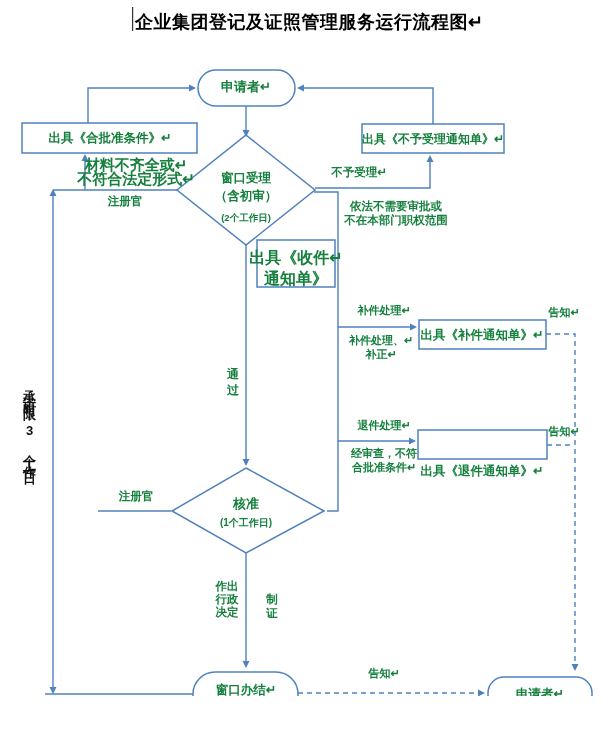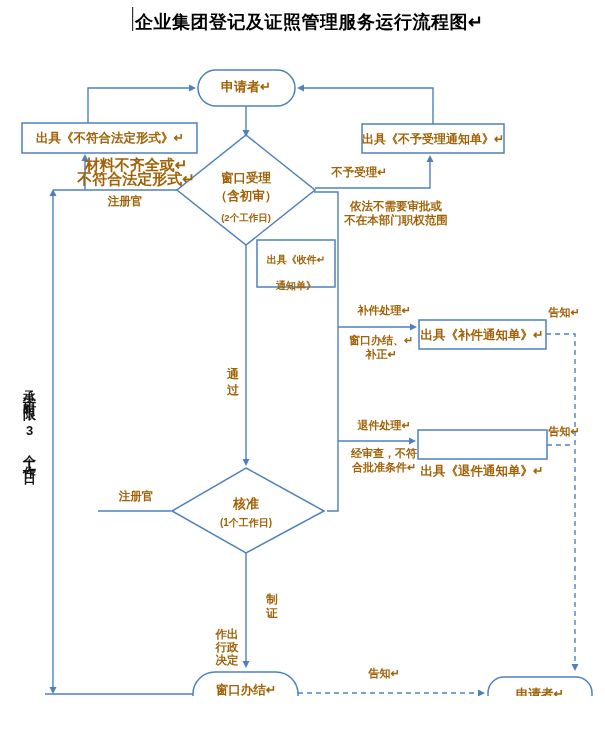--- a/index.html
+++ b/index.html
@@ -1,20 +1,20 @@
 <!DOCTYPE html>
 <html><head>
 <meta charset="utf-8">
 <style>
   html,body{margin:0;padding:0;background:#fff;}
   #page{position:relative;width:605px;height:696px;background:#ffffff;overflow:hidden;
         font-family:"Liberation Sans",sans-serif;}
   svg{position:absolute;left:0;top:0;}
   .lbl{position:absolute;transform:translateX(-50%);white-space:pre-line;text-align:center;
-       color:#a16207;font-weight:bold;line-height:14px;}
+       color:#15803d;font-weight:bold;line-height:14px;}
   .title{position:absolute;color:#000;font-weight:bold;letter-spacing:0.5px;white-space:nowrap;}
   .vert{position:absolute;writing-mode:vertical-rl;text-orientation:upright;color:#111;
         font-weight:bold;letter-spacing:6px;white-space:nowrap;}
 </style>
 </head>
 <body>
 
 <div id="page">
 
   <svg width="605" height="748" viewBox="0 0 605 748">
@@ -80,60 +80,60 @@
       <path d="M 520,745 V 725 H 543"></path>
     </g>
 
     <rect x="132" y="7" width="1.2" height="24" fill="#333"></rect>
   </svg>
 
   <div class="title" style="left:135px;top:10px;font-size:18px;">企业集团登记及证照管理服务运行流程图↵</div>
 
   <div class="lbl" style="left:246px;top:80px;font-size:13px;">申请者↵</div>
 
-  <div class="lbl" style="left:110px;top:131px;font-size:12.5px;">出具《不符合法定形式》↵</div>
+  <div class="lbl" style="left:110px;top:131px;font-size:12.5px;">出具《合批准条件》↵</div>
 
   <div class="lbl" style="left:246px;top:169px;font-size:12.5px;line-height:18px;">窗口受理
 （含初审）</div>
 
   <div class="lbl" style="left:433px;top:132px;font-size:12px;">出具《不予受理通知单》↵</div>
   <div class="lbl" style="left:246px;top:211px;font-size:9.5px;font-weight:bold;">(2个工作日)</div>
 
   <div class="lbl" style="left:136px;top:158px;font-size:15px;">材料不齐全或↵
 不符合法定形式↵</div>
   <div class="lbl" style="left:125px;top:194px;font-size:11.5px;">注册官</div>
 
   <div class="lbl" style="left:359px;top:165px;font-size:11.5px;">不予受理↵</div>
   <div class="lbl" style="left:396px;top:199px;font-size:11.5px;">依法不需要审批或
 不在本部门职权范围</div>
 
 
-  <div class="lbl" style="left:296px;top:247px;font-size:10px;line-height:26px;">出具《收件↵
+  <div class="lbl" style="left:296px;top:247px;font-size:16px;line-height:21px;">出具《收件↵
 通知单》</div>
 
   <div class="lbl" style="left:233px;top:366px;font-size:12px;line-height:16px;">通
 过</div>
 
   <div class="lbl" style="left:384px;top:303px;font-size:11px;">补件处理↵</div>
-  <div class="lbl" style="left:381px;top:333px;font-size:11px;">窗口办结、↵
+  <div class="lbl" style="left:381px;top:333px;font-size:11px;">补件处理、↵
 补正↵</div>
   <div class="lbl" style="left:482px;top:328px;font-size:12.5px;">出具《补件通知单》↵</div>
   <div class="lbl" style="left:564px;top:305px;font-size:11px;">告知↵</div>
 
   <div class="lbl" style="left:384px;top:418px;font-size:11px;">退件处理↵</div>
   <div class="lbl" style="left:384px;top:446px;font-size:11px;">经审查，不符
 合批准条件↵</div>
   <div class="lbl" style="left:482px;top:464px;font-size:12.5px;">出具《退件通知单》↵</div>
   <div class="lbl" style="left:564px;top:424px;font-size:11px;">告知↵</div>
 
   <div class="lbl" style="left:136px;top:489px;font-size:11.5px;">注册官</div>
   <div class="lbl" style="left:246px;top:497px;font-size:13px;">核准</div>
   <div class="lbl" style="left:246px;top:516px;font-size:10px;">(1个工作日)</div>
 
-  <div class="lbl" style="left:227px;top:580px;font-size:11.5px;line-height:13px;margin-top:48px;">作出
+  <div class="lbl" style="left:227px;top:580px;font-size:11.5px;line-height:13px;">作出
 行政
 决定</div>
   <div class="lbl" style="left:272px;top:592px;font-size:11.5px;line-height:14px;">制
 证</div>
 
   <div class="lbl" style="left:246px;top:683px;font-size:12.5px;">窗口办结↵</div>
   <div class="lbl" style="left:244px;top:700px;font-size:9.5px;">（即办）↵</div>
 
   <div class="lbl" style="left:384px;top:666px;font-size:11px;">告知↵</div>
 

